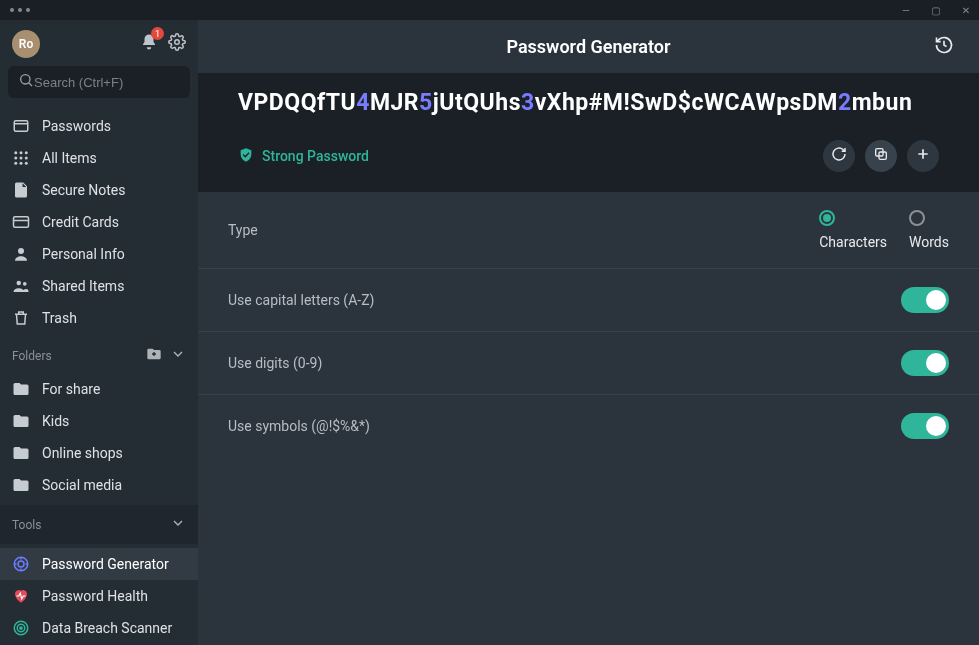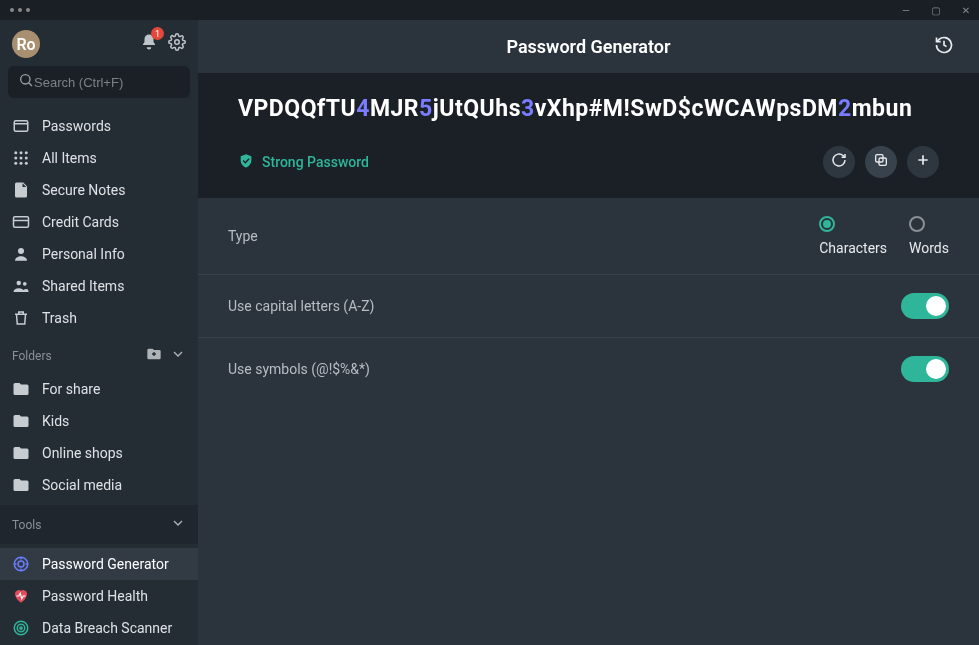--- a/index.html
+++ b/index.html
@@ -44,21 +44,21 @@
   
   .sb-top {
     display:flex;
     align-items:center;
     justify-content:space-between;
     padding: 10px 12px 8px 12px;
   }
   .avatar {
     width:28px; height:28px; border-radius:50%;
     background:#a88f6f;
-    color:#fff; font-size:16px; font-weight:600;
+    color:#fff; font-size:12px; font-weight:600;
     display:flex;align-items:center;justify-content:center;
   }
   .sb-top-right { display:flex; align-items:center; gap:10px; color:#bfc4c9; }
   .bell-wrap { position:relative; }
   .badge {
     position:absolute; top:-6px; right:-6px;
     background:#e4483d; color:#fff; font-size:9px;
     width:13px;height:13px;border-radius:50%;
     display:flex;align-items:center;justify-content:center;
   }
@@ -104,21 +104,21 @@
   .history-btn {
     position:absolute; right:22px; top:50%; transform:translateY(-50%);
     width:26px;height:26px;border-radius:50%;
     display:flex;align-items:center;justify-content:center;
     color:#e8eaed; cursor:pointer;
   }
   
   .pw-panel {
     background:#1a2026;
     margin: 0;
-    padding: 22px 40px 20px 40px;
+    padding: 16px 40px 20px 40px;
   }
   .pw-text {
     font-size:23px; font-weight:700; letter-spacing:0.5px;
     color:#fff; word-break:break-all;
     font-family: inherit;
   }
   .pw-text .digit { color:#7a7cff; }
   .pw-text .sym { color:#fff; }
   .pw-row2 {
     margin-top:24px;
@@ -462,20 +462,24 @@
           </div>
         </div>
       </div>
 
 
       <div class="opt-row">
         <span class="opt-label">Use capital letters (A-Z)</span>
         <div class="toggle"></div>
       </div>
 
+      <div class="opt-row">
+        <span class="opt-label">Use digits (0-9)</span>
+        <div class="toggle"></div>
+      </div>
 
       <div class="opt-row">
         <span class="opt-label">Use symbols (@!$%&amp;*)</span>
         <div class="toggle"></div>
       </div>
     </div>
   </div>
 </div>
 
 </body></html>

